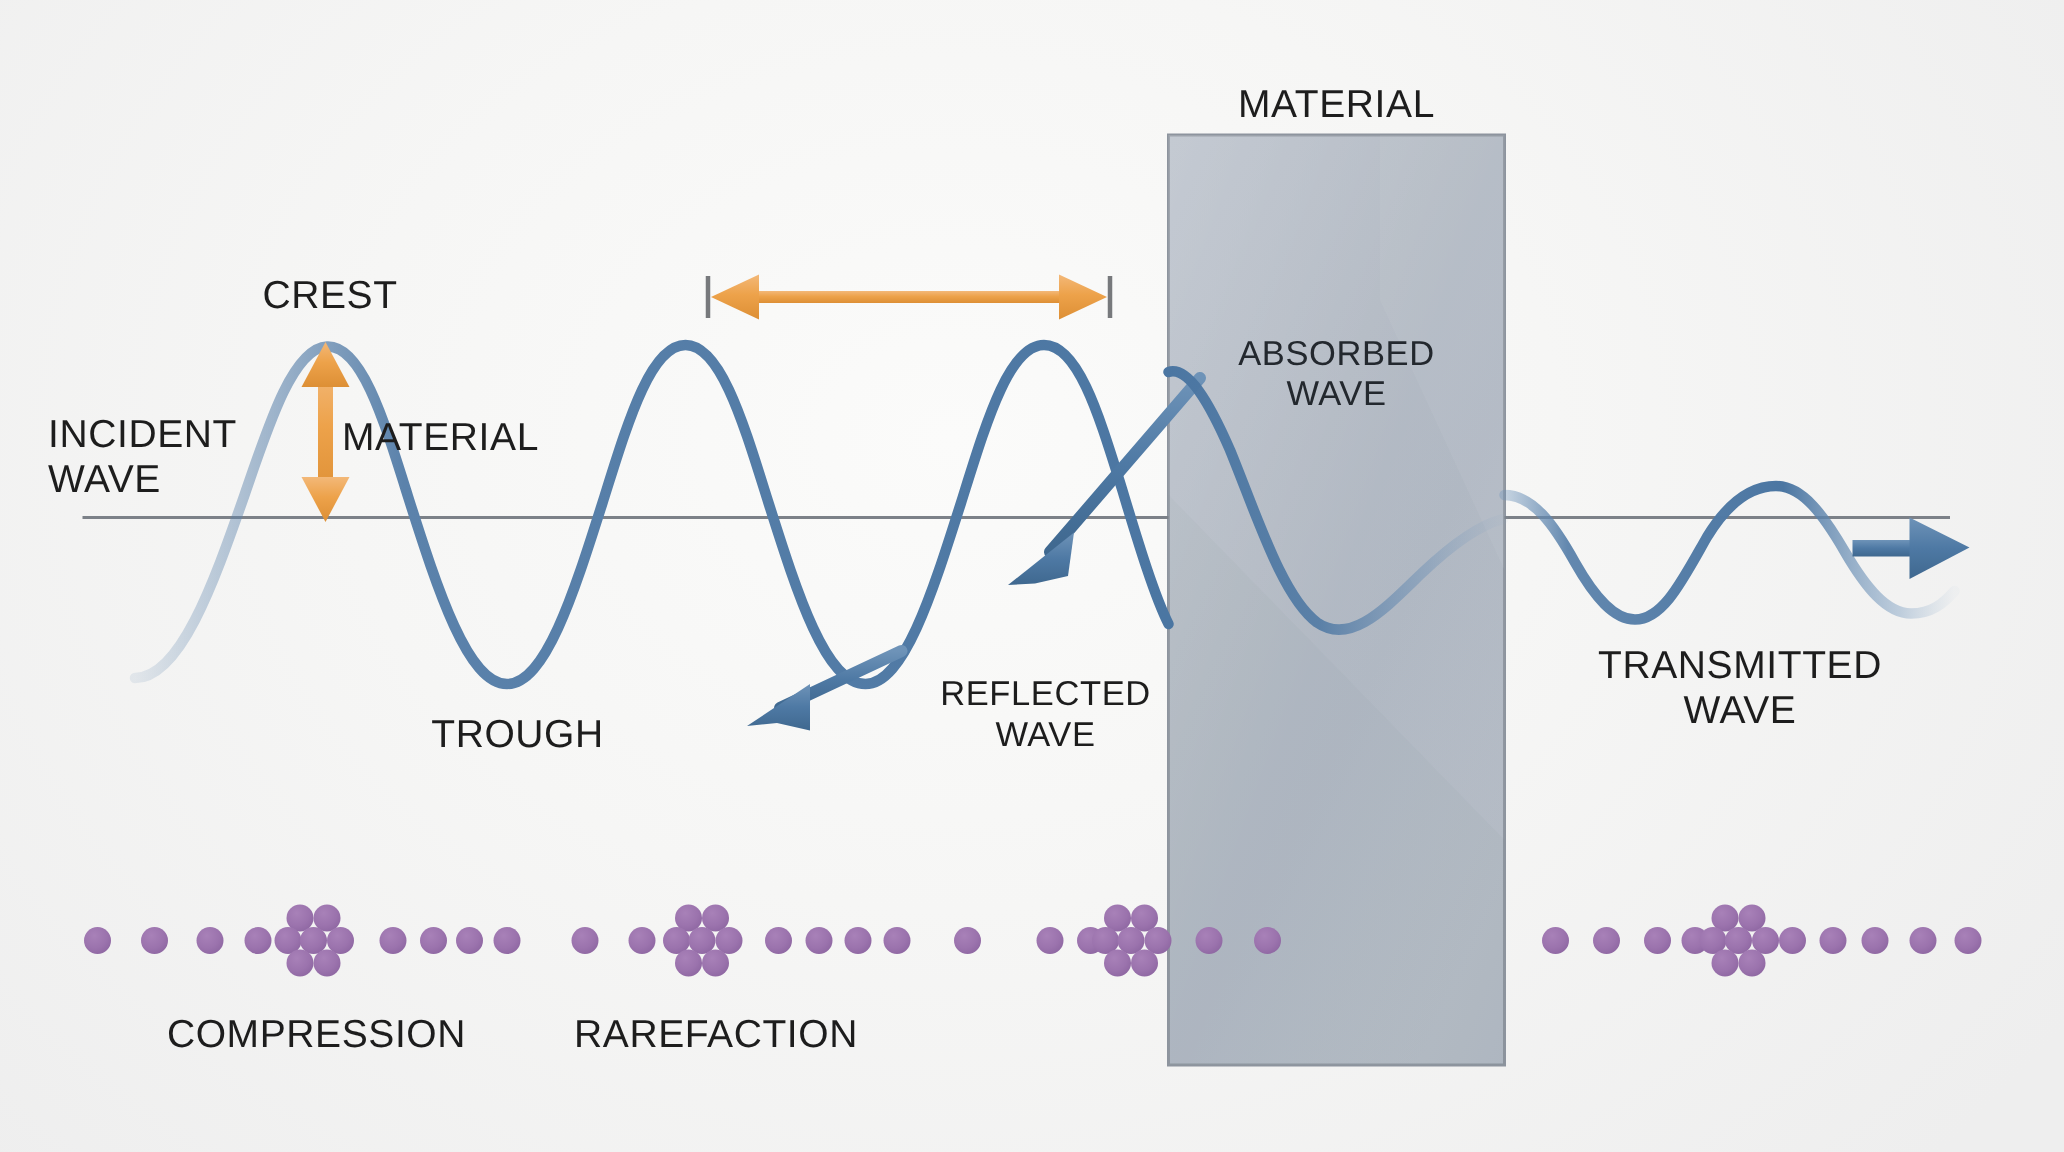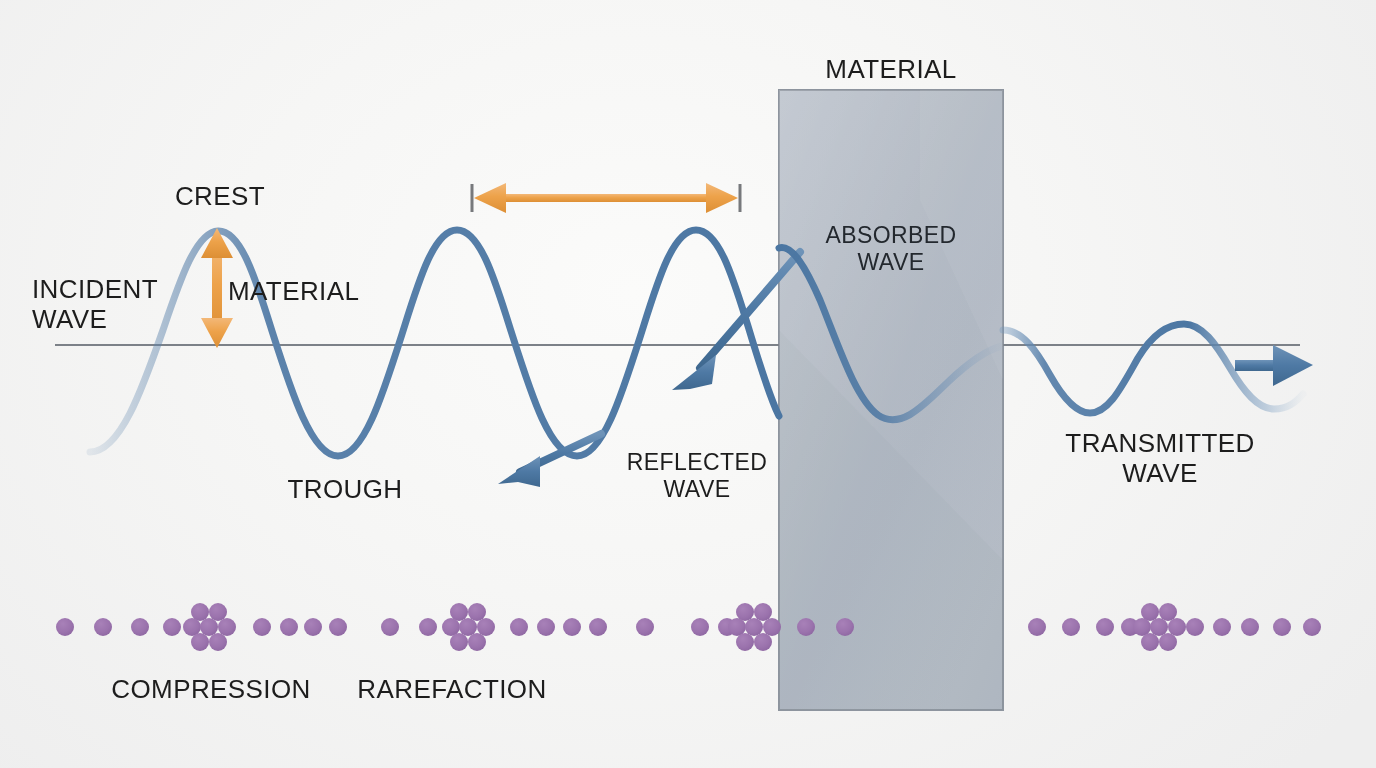--- a/index.html
+++ b/index.html
@@ -274,15 +274,15 @@
 WAVE</div>
 
   <div class="lbl lbl-c s25" style="left:617px; top:449px; width:160px;">REFLECTED
 WAVE</div>
 
   <div class="lbl lbl-c s26" style="left:1040px; top:428px; width:240px;">TRANSMITTED
 WAVE</div>
 
   <div class="lbl lbl-c s26" style="left:91px; top:674px; width:240px;">COMPRESSION</div>
 
-  <div class="lbl lbl-c s26" style="left:332px; top:674px; width:240px;">RAREFACTION</div>
+  <div class="lbl lbl-c s26" style="left:332px; top:674px; width:240px;text-align:right;">RAREFACTION</div>
 
 </div>
 
 </body></html>

